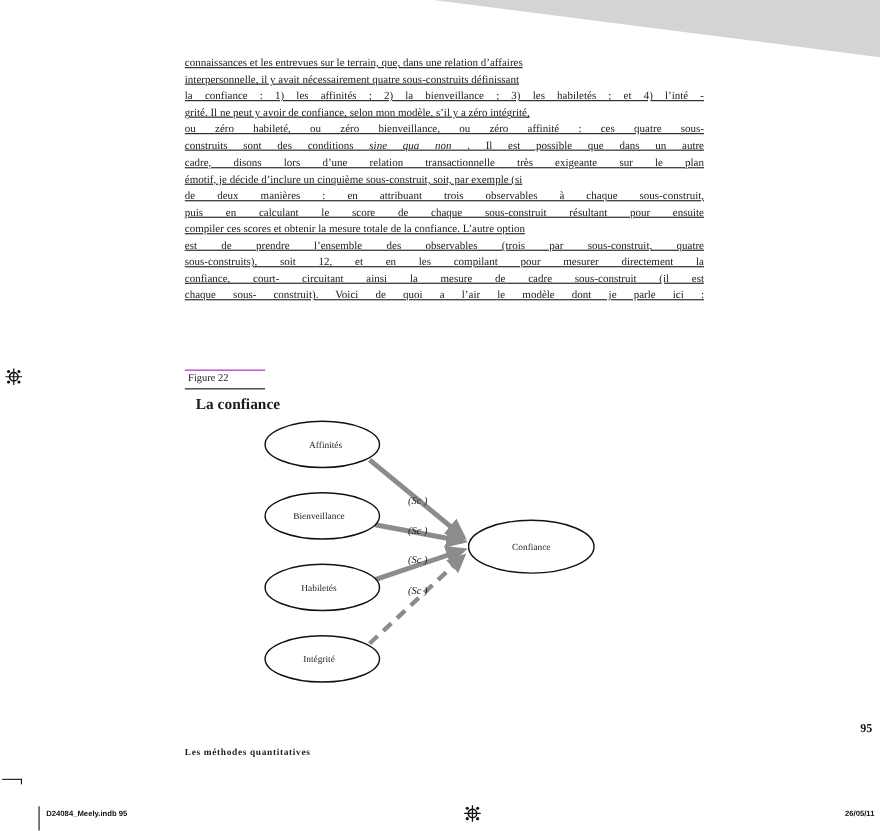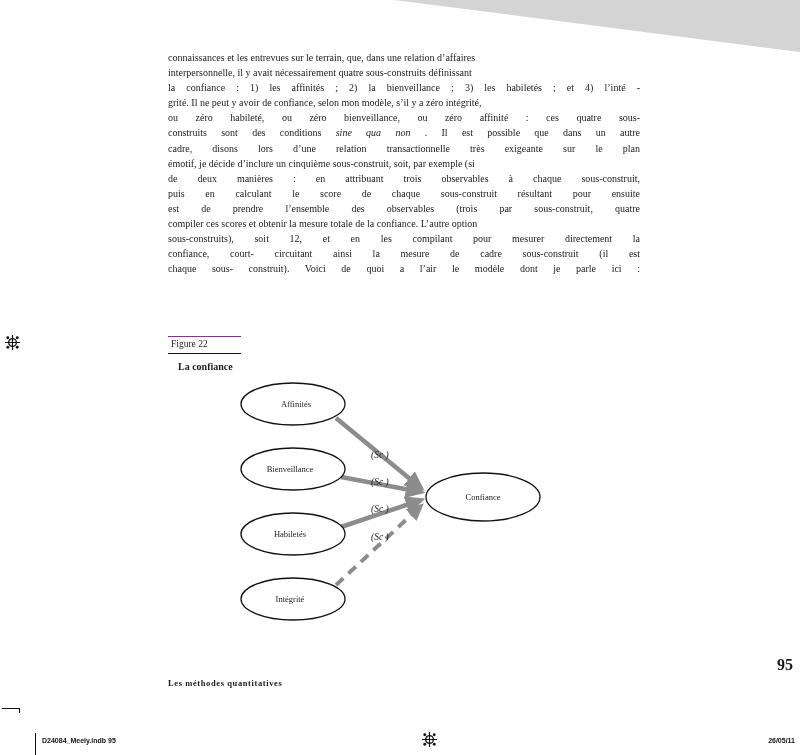--- a/index.html
+++ b/index.html
@@ -9,37 +9,37 @@
   }
   .wedge{position:absolute;left:0;top:0;width:800px;height:56px;pointer-events:none;}
   .regmark{position:absolute;width:17px;height:17px;}
   .regmark.left{left:4px;top:334px;}
   .regmark.bottom{left:421px;top:731px;}
   .crop-h{position:absolute;left:2px;top:708px;width:18px;height:1px;background:#111;}
   .crop-h-tick{position:absolute;left:19px;top:708px;width:1px;height:5px;background:#111;}
   .crop-v{position:absolute;left:35px;top:733px;width:1px;height:22px;background:#111;}
 
   .body-text{position:absolute;left:168px;top:50px;width:472px;font-size:10px;line-height:15.1px;}
-  .pline{white-space:normal;}
+  .pline{white-space:normal;text-decoration:underline;}
   .pline.just{text-align:justify;text-align-last:justify;}
   .pline .it{font-style:italic;margin-top:48px;}
 
   .figure-label{
     position:absolute;left:168px;top:336px;width:70px;
     border-top:1px solid #a21caf;border-bottom:1px solid #111;
     padding:2px 0 4px 3px;font-size:9.5px;
   }
-  .figure-title{position:absolute;left:178px;top:361px;font-size:10px;font-weight:bold;}
+  .figure-title{position:absolute;left:178px;top:361px;font-size:14px;font-weight:bold;}
 
   .diagram{position:absolute;left:200px;top:380px;width:350px;height:248px;}
   .diagram text{font-family:"Liberation Serif", serif;font-size:8.5px;fill:#1b1b1b;}
   .diagram .sc-label{font-style:italic;font-size:9.5px;}
 
   .running-footer{position:absolute;left:168px;top:678px;font-size:8.5px;font-weight:bold;letter-spacing:0.6px;text-align:right;}
-  .page-number{position:absolute;right:7px;top:656px;font-size:16px;font-weight:bold;}
+  .page-number{position:absolute;right:7px;top:656px;font-size:11px;font-weight:bold;}
   .imprint{position:absolute;top:737px;font-size:7px;font-weight:bold;font-family:"Liberation Sans", sans-serif;color:#111;}
   .imprint.left{left:42px;}
   .imprint.right{right:5px;}
 </style>
 </head>
 <body>
 
 <svg class="wedge" viewBox="0 0 800 56" preserveAspectRatio="none">
   <polygon points="394,0 800,0 800,52" fill="#d4d4d4"></polygon>
 </svg>
@@ -77,22 +77,22 @@
     <div class="pline"><span>connaissances et les entrevues sur le terrain, que, dans une relation d’affaires</span></div>
     <div class="pline"><span>interpersonnelle, il y avait nécessairement quatre sous-construits définissant</span></div>
     <div class="pline just"><span>la confiance : 1) les affinités ; 2) la bienveillance ; 3) les habiletés ; et 4) l’inté -</span></div>
     <div class="pline"><span>grité. Il ne peut y avoir de confiance, selon mon modèle, s’il y a zéro intégrité,</span></div>
     <div class="pline just"><span>ou zéro habileté, ou zéro bienveillance, ou zéro affinité : ces quatre sous-</span></div>
     <div class="pline just"><span>construits sont des conditions </span><span class="it">sine qua non</span><span> . Il est possible que dans un autre</span></div>
     <div class="pline just"><span>cadre, disons lors d’une relation transactionnelle très exigeante sur le plan</span></div>
     <div class="pline"><span>émotif, je décide d’inclure un cinquième sous-construit, soit, par exemple (si</span></div>
     <div class="pline just"><span>de deux manières : en attribuant trois observables à chaque sous-construit,</span></div>
     <div class="pline just"><span>puis en calculant le score de chaque sous-construit résultant pour ensuite</span></div>
+    <div class="pline"><span>compiler ces scores et obtenir la mesure totale de la confiance. L’autre option</span></div>
     <div class="pline just"><span>est de prendre l’ensemble des observables (trois par sous-construit, quatre</span></div>
-    <div class="pline"><span>compiler ces scores et obtenir la mesure totale de la confiance. L’autre option</span></div>
     <div class="pline just"><span>sous-construits), soit 12, et en les compilant pour mesurer directement la</span></div>
     <div class="pline just"><span>confiance, court- circuitant ainsi la mesure de cadre sous-construit (il est</span></div>
     <div class="pline just"><span>chaque sous- construit). Voici de quoi a l’air le modèle dont je parle ici :</span></div>
   </div>
 
 <div class="figure-label">Figure 22</div>
 <div class="figure-title">La confiance</div>
 
 <svg class="diagram" viewBox="0 0 350 248">
   <defs>

